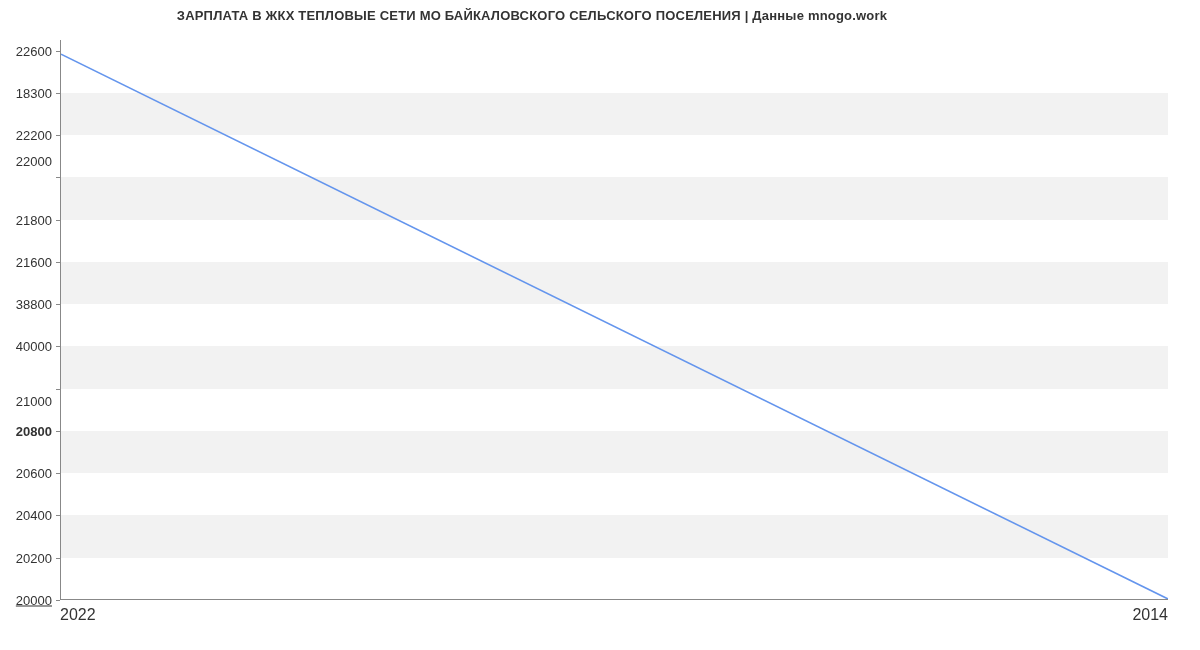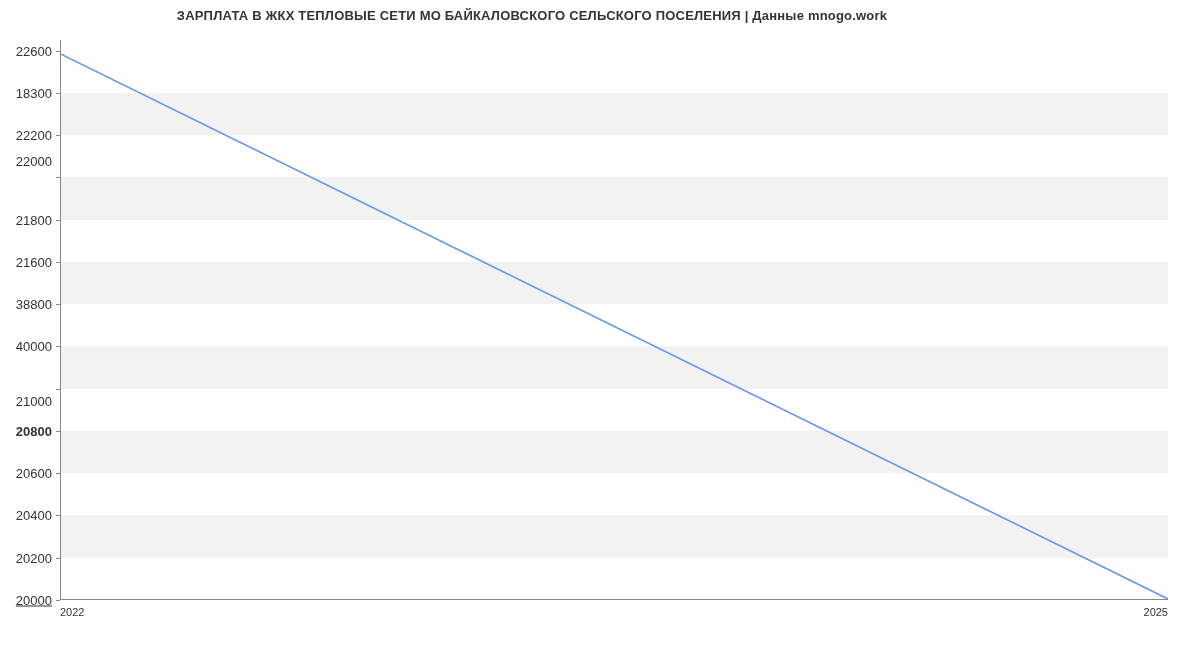--- a/index.html
+++ b/index.html
@@ -62,21 +62,21 @@
   .x-ticks {
     position: absolute;
     left: 60px;
     top: 602px;
     width: 1108px;
     height: 30px;
   }
   .x-tick {
     position: absolute;
     top: 4px;
-    font-size: 11px;
+    font-size: 16px;
     color: #333;
     transform: translateX(-50%);
   }
   .x-tick.left  { transform: none; }
   .x-tick.right { transform: translateX(-100%); }
   svg.line {
     position: absolute;
     left: 0;
     top: 0;
     width: 100%;
@@ -119,21 +119,21 @@
       <div class="band" style="top: 306.415px; height: 42.2642px;"></div>
       <div class="band" style="top: 390.943px; height: 42.2642px;"></div>
       <div class="band" style="top: 475.472px; height: 42.2642px;"></div>
     <svg class="line" id="line-svg" preserveAspectRatio="none" viewBox="0 0 1108 560">
         <polyline points="0,14.158490566037699 1108,560" fill="none" stroke="#6495ed" stroke-width="1.6"></polyline>
       </svg>
   </div>
 
   <div class="x-ticks" id="x-ticks">
       <div class="x-tick left" style="left: 0px;">2022</div>
-      <div class="x-tick right" style="left: 1108px;">2025</div>
+      <div class="x-tick right" style="left: 1108px;">2014</div>
     </div>
 
 <div class="tick-mark" style="left: 56px; top: 600px; width: 4px; height: 1px;"></div>
     <div class="tick-mark" style="left: 56px; top: 557.736px; width: 4px; height: 1px;"></div>
     <div class="tick-mark" style="left: 56px; top: 515.472px; width: 4px; height: 1px;"></div>
     <div class="tick-mark" style="left: 56px; top: 473.208px; width: 4px; height: 1px;"></div>
     <div class="tick-mark" style="left: 56px; top: 430.943px; width: 4px; height: 1px;"></div>
     <div class="tick-mark" style="left: 56px; top: 388.679px; width: 4px; height: 1px;"></div>
     <div class="tick-mark" style="left: 56px; top: 346.415px; width: 4px; height: 1px;"></div>
     <div class="tick-mark" style="left: 56px; top: 304.151px; width: 4px; height: 1px;"></div>

